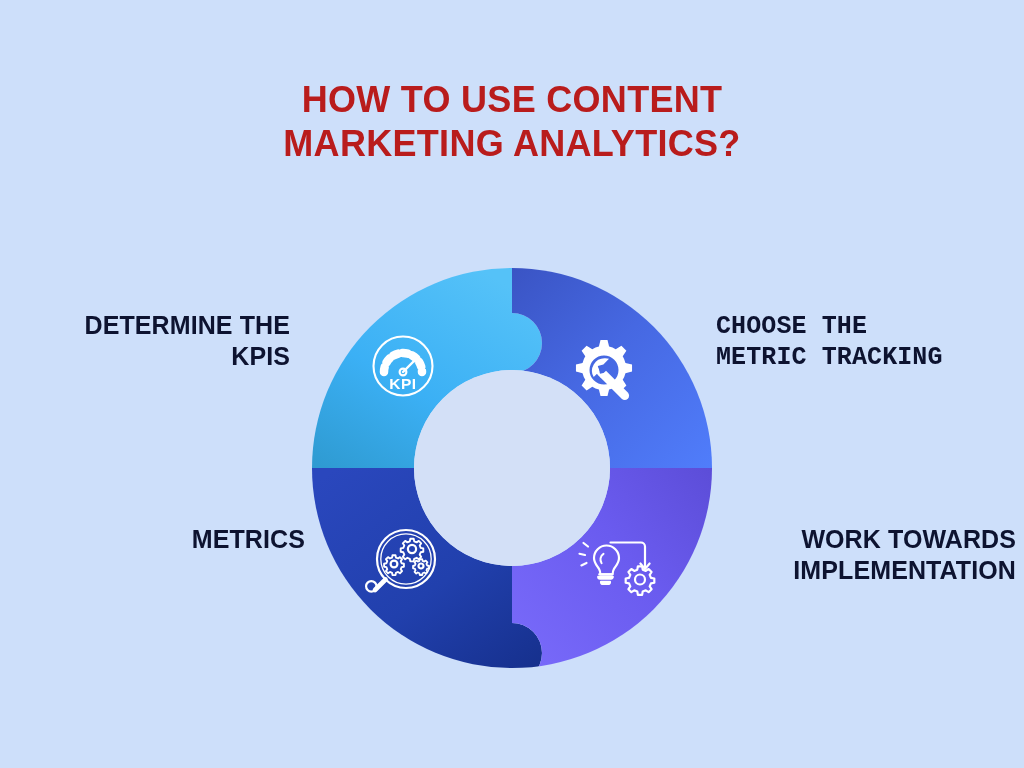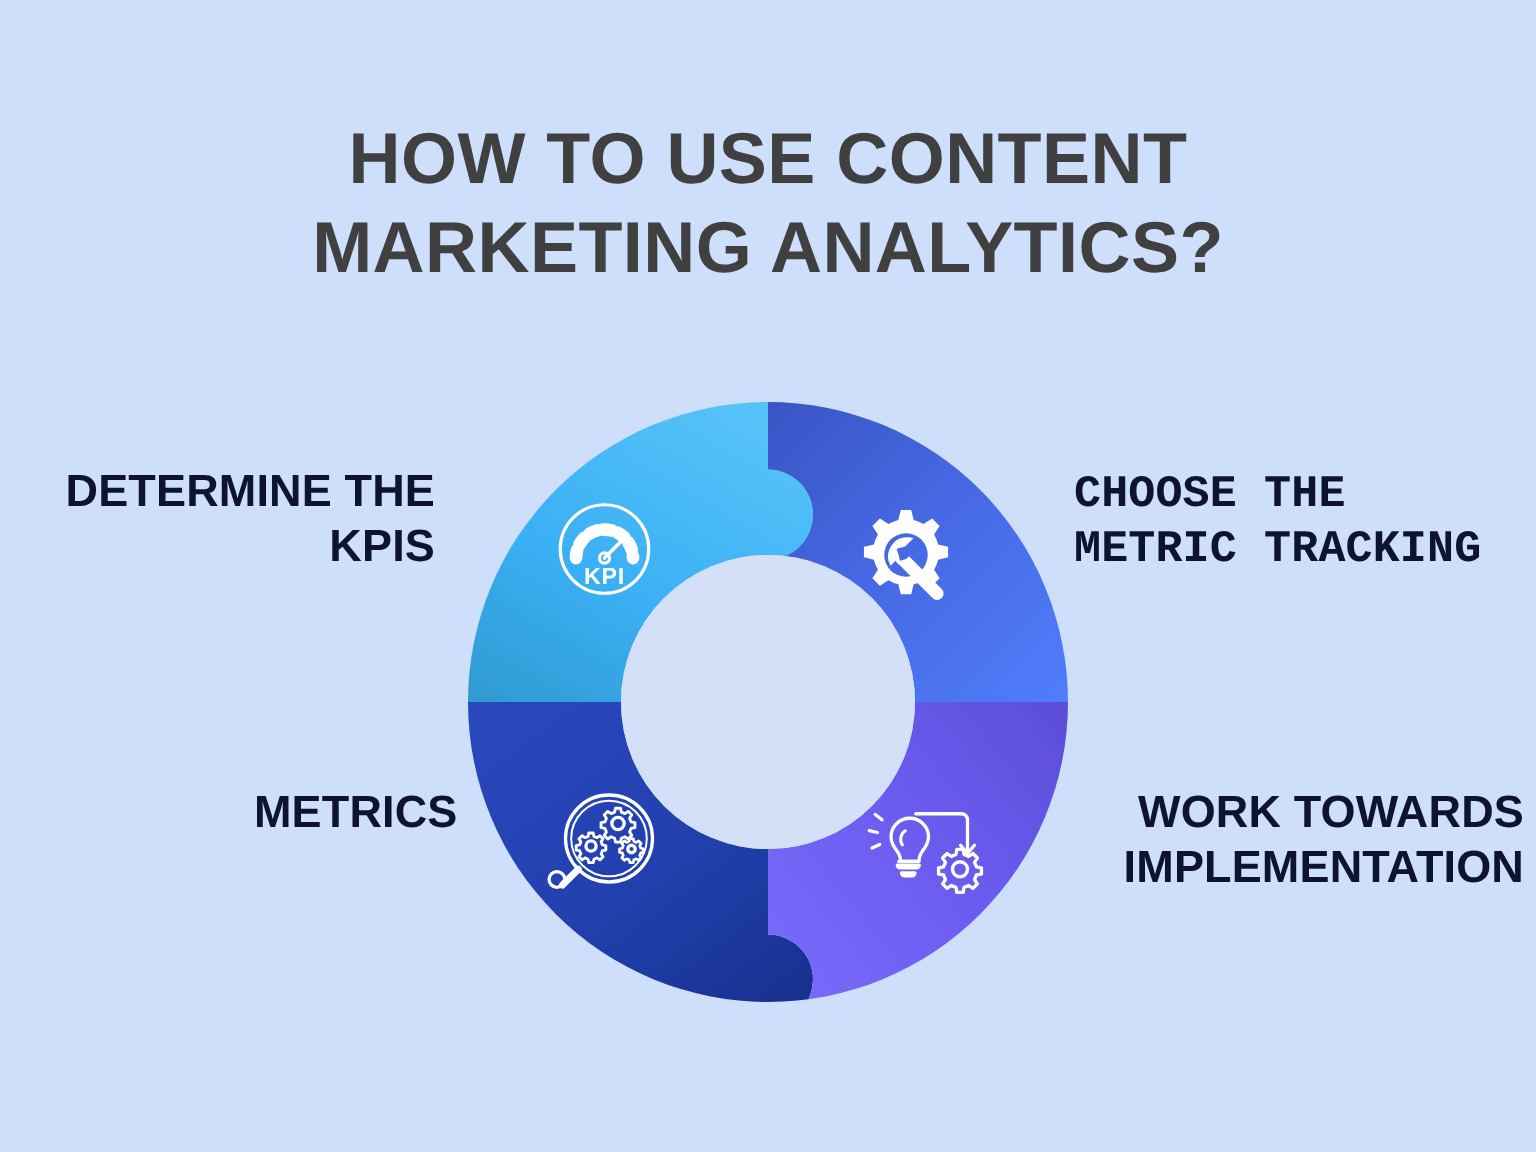--- a/index.html
+++ b/index.html
@@ -13,40 +13,40 @@
   }
 
   
   #title-block {
     position:absolute;
     top:78px; left:0; width:1024px;
     text-align:center;
   }
   #title-block .title-line {
     display:block;
-    font-size:48px;
+    font-size:36px;
     font-weight:700;
     letter-spacing:0.3px;
     line-height:1.22;
-    color:#404040;
+    color:#b91c1c;
     text-transform:uppercase;
   }
 
   
   #diagram {
     position:absolute;
     left:312px; top:268px;
     width:400px; height:400px;
   }
   #diagram svg { display:block; width:400px; height:400px; }
 
   
   .label {
     position:absolute;
-    font-size:30px;
+    font-size:25px;
     font-weight:700;
     line-height:1.22;
     color:#0d1330;
     text-transform:uppercase;
     letter-spacing:0.1px;
   }
   .label .ln { display:block; }
 
   #label-determine-kpis {
     left:20px; top:310px; width:270px;

